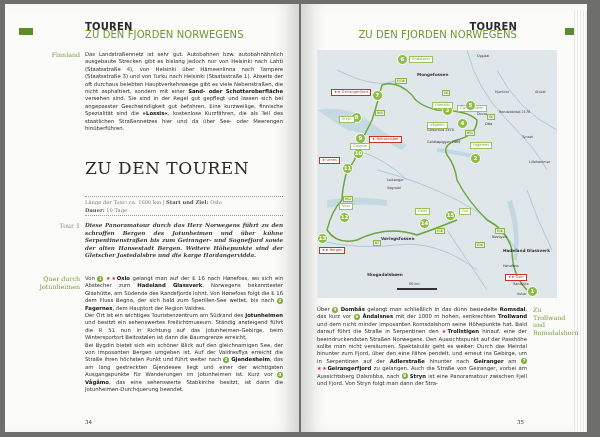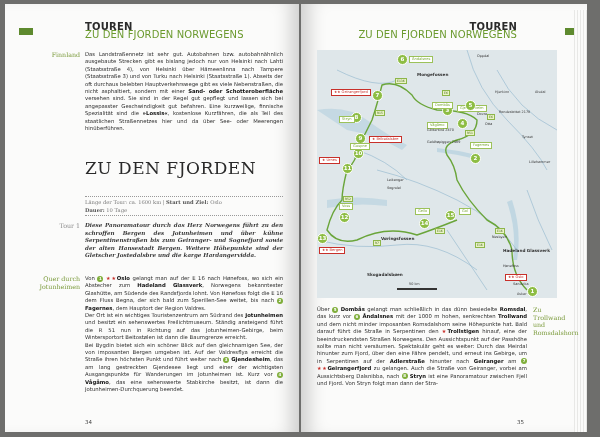--- a/index.html
+++ b/index.html
@@ -48,21 +48,21 @@
 
     <div class="margin-note" style="left:10px;top:47px;width:65px">Finnland</div>
     <div class="body" style="left:80px;top:47px;width:198px">
       <span>Das Landstraßennetz ist sehr gut. Autobahnen bzw. autobahnähnlich ausgebaute Strecken gibt es bislang jedoch nur von Helsinki nach Lahti (Staatsstraße 4), von Helsinki über Hämeenlinna nach Tampere (Staatsstraße 3) und von Turku nach Helsinki (Staatsstraße 1). Abseits der oft durchaus belebten Hauptverkehrswege gibt es viele Nebenstraßen, die nicht asphaltiert, sondern mit einer</span>
       <b>Sand- oder Schotteroberfläche</b>
       <span>versehen sind. Sie sind in der Regel gut gepflegt und lassen sich bei angepasster Geschwindigkeit gut befahren. Eine kurzweilige, finnische Spezialität sind die</span>
       <b>»Lossis«</b><span>, kostenlose Kurzfähren, die als Teil des staatlichen Straßennetzes hier und da über See- oder Meerengen hinüberführen.</span>
     </div>
 
     <div class="title" style="left:80px;top:155px">
-      <div>ZU DEN FJORDEN</div>
+      <div>ZU DEN TOUREN</div>
     </div>
 
     <div class="facts" style="left:80px;top:192px;width:198px">
       <div>
         <span>Länge der Tour:</span>
         <span>ca. 1600 km</span> |
         <b>Start und Ziel:</b>
         <span>Oslo</span>
       </div>
       <div>

